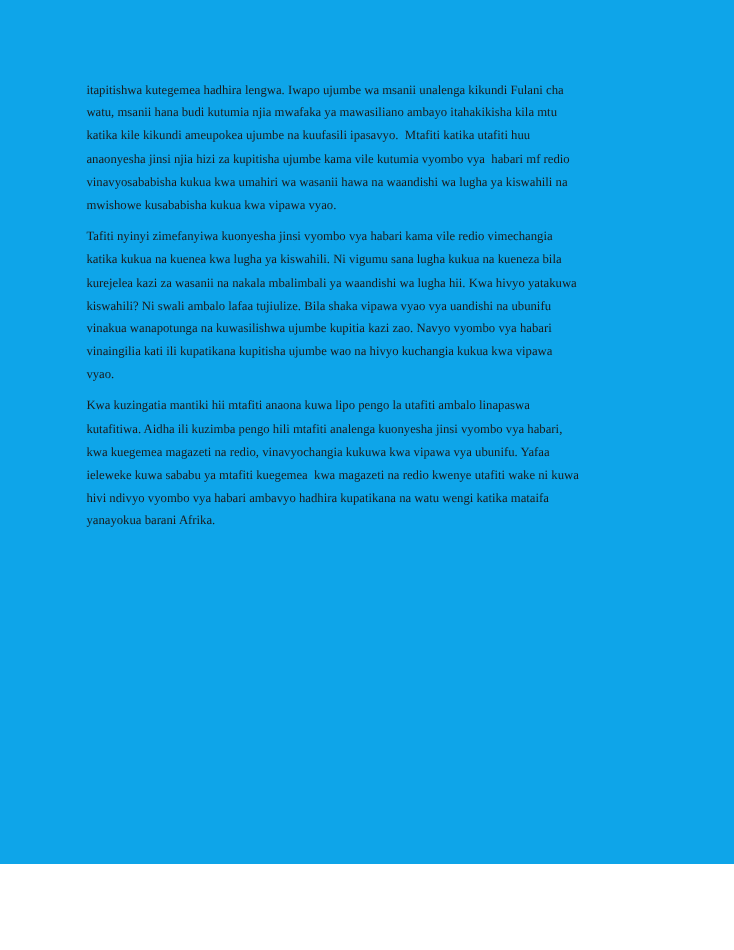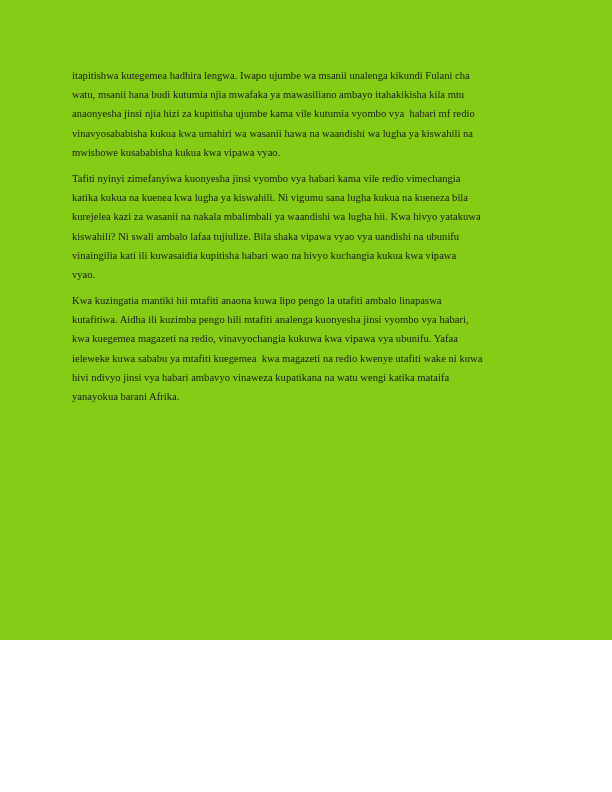--- a/index.html
+++ b/index.html
@@ -1,55 +1,57 @@
 <!DOCTYPE html>
 <html><head>
   <meta charset="utf-8">
   <style>
     html, body { margin: 0; padding: 0; background: #ffffff; }
     body { width: 612px; height: 792px; position: relative; overflow: hidden; }
     .page {
-      position: absolute; left: 0; top: 0; width: 612px; height: 640px;
-      background: #84cc16;
+      position: absolute; left: 0; top: 0; width: 612px; height: 720px;
+      background: #0ea5e9;
     }
     .content {
       position: absolute; left: 72px; top: 66px; width: 470px;
       font-family: "Liberation Serif", serif;
       font-size: 10.6px;
       color: #1a1a1a;
     }
     .para { margin: 0 0 7px 0; }
     .line { display: block; height: 19.2px; line-height: 19.2px; white-space: pre; }
   </style>
 </head>
 <body>
 
 <div class="page">
   <div class="content">
 
     <p class="para">
       <span class="line">itapitishwa kutegemea hadhira lengwa. Iwapo ujumbe wa msanii unalenga kikundi Fulani cha</span>
       <span class="line">watu, msanii hana budi kutumia njia mwafaka ya mawasiliano ambayo itahakikisha kila mtu</span>
+      <span class="line">katika kile kikundi ameupokea ujumbe na kuufasili ipasavyo.  Mtafiti katika utafiti huu</span>
       <span class="line">anaonyesha jinsi njia hizi za kupitisha ujumbe kama vile kutumia vyombo vya  habari mf redio</span>
       <span class="line">vinavyosababisha kukua kwa umahiri wa wasanii hawa na waandishi wa lugha ya kiswahili na</span>
       <span class="line">mwishowe kusababisha kukua kwa vipawa vyao.</span>
     </p>
 
     <p class="para">
       <span class="line">Tafiti nyinyi zimefanyiwa kuonyesha jinsi vyombo vya habari kama vile redio vimechangia</span>
       <span class="line">katika kukua na kuenea kwa lugha ya kiswahili. Ni vigumu sana lugha kukua na kueneza bila</span>
       <span class="line">kurejelea kazi za wasanii na nakala mbalimbali ya waandishi wa lugha hii. Kwa hivyo yatakuwa</span>
       <span class="line">kiswahili? Ni swali ambalo lafaa tujiulize. Bila shaka vipawa vyao vya uandishi na ubunifu</span>
-      <span class="line">vinaingilia kati ili kuwasaidia kupitisha habari wao na hivyo kuchangia kukua kwa vipawa</span>
+      <span class="line">vinakua wanapotunga na kuwasilishwa ujumbe kupitia kazi zao. Navyo vyombo vya habari</span>
+      <span class="line">vinaingilia kati ili kupatikana kupitisha ujumbe wao na hivyo kuchangia kukua kwa vipawa</span>
       <span class="line">vyao.</span>
     </p>
 
     <p class="para">
       <span class="line">Kwa kuzingatia mantiki hii mtafiti anaona kuwa lipo pengo la utafiti ambalo linapaswa</span>
       <span class="line">kutafitiwa. Aidha ili kuzimba pengo hili mtafiti analenga kuonyesha jinsi vyombo vya habari,</span>
       <span class="line">kwa kuegemea magazeti na redio, vinavyochangia kukuwa kwa vipawa vya ubunifu. Yafaa</span>
       <span class="line">ieleweke kuwa sababu ya mtafiti kuegemea  kwa magazeti na redio kwenye utafiti wake ni kuwa</span>
-      <span class="line">hivi ndivyo jinsi vya habari ambavyo vinaweza kupatikana na watu wengi katika mataifa</span>
+      <span class="line">hivi ndivyo vyombo vya habari ambavyo hadhira kupatikana na watu wengi katika mataifa</span>
       <span class="line">yanayokua barani Afrika.</span>
     </p>
 
   </div>
 </div>
 
 </body></html>

